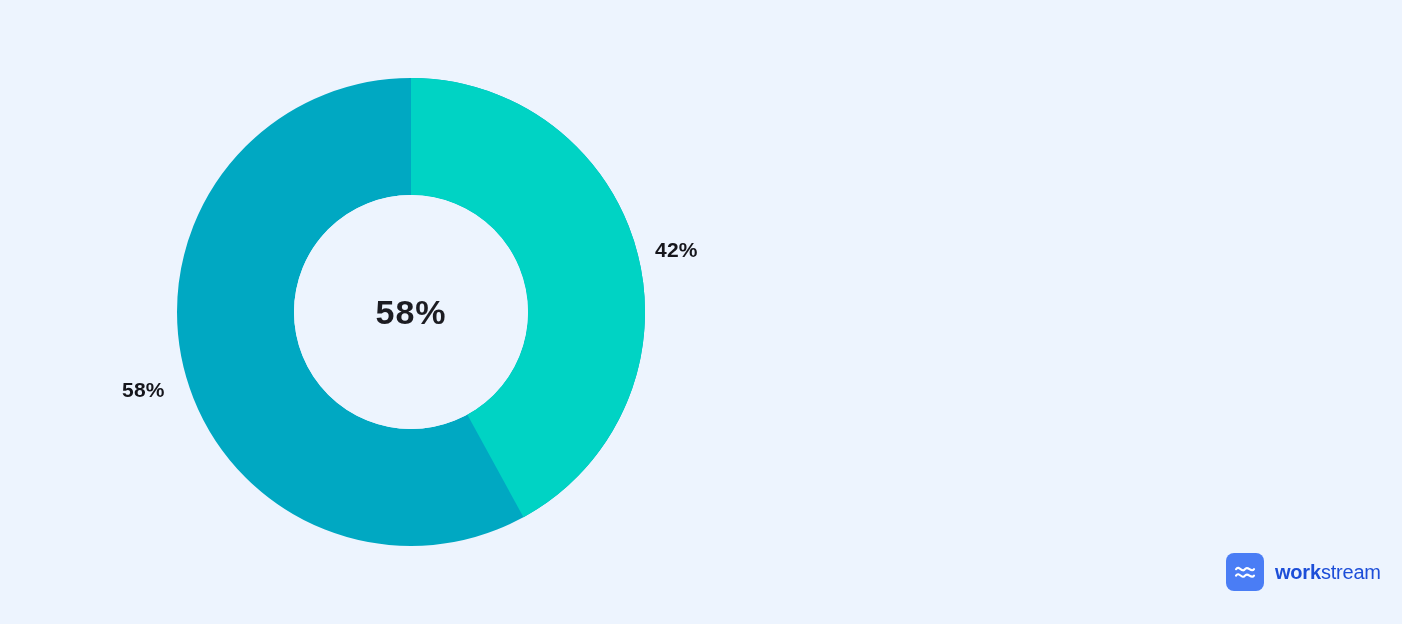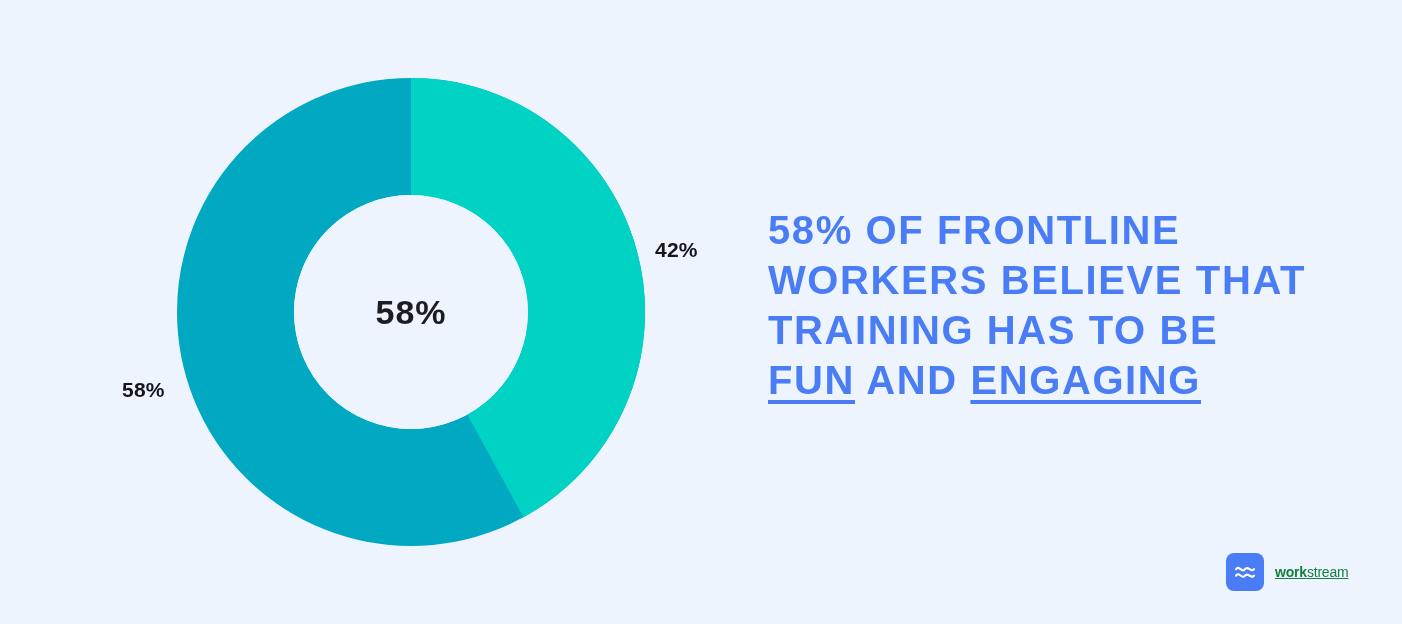--- a/index.html
+++ b/index.html
@@ -102,25 +102,24 @@
   .logo-mark {
     width: 38px;
     height: 38px;
     border-radius: 8px;
     background: #4a7df5;
     display: flex;
     align-items: center;
     justify-content: center;
   }
   .logo-text {
-    font-size: 14px;
-    color: #15803d;
+    font-size: 20px;
+    color: #1d4ed8;
     letter-spacing: -0.2px;
     white-space: nowrap;
-    text-decoration: underline;
   }
   .logo-text .b { font-weight: bold; }
   .logo-text .n { font-weight: normal; }
 </style>
 </head>
 <body>
 
 <div id="infographic">
 
   <div class="chart-area">
@@ -136,23 +135,20 @@
       </svg>
 
       <div class="donut-center-label">58%</div>
     </div>
 
     <div class="slice-label minor">42%</div>
 
     <div class="slice-label major">58%</div>
   </div>
 
-  <div class="headline">
-    <span>58% of frontline workers believe that training has to be </span><span class="u">fun</span><span> and </span><span class="u">engaging</span>
-  </div>
 
   <div class="logo">
     <span class="logo-mark">
       <svg width="24" height="20" viewBox="0 0 24 20" aria-hidden="true">
         <path d="M3 7.2 C6 2.6, 9 11.4, 12 7.2 C15 3, 18 11.4, 21 7.2" fill="none" stroke="#ffffff" stroke-width="2.1" stroke-linecap="round"></path>
         <path d="M3 13.6 C6 9, 9 17.8, 12 13.6 C15 9.4, 18 17.8, 21 13.6" fill="none" stroke="#ffffff" stroke-width="2.1" stroke-linecap="round"></path>
       </svg>
     </span>
     <span class="logo-text"><span class="b">work</span><span class="n">stream</span></span>
   </div>

